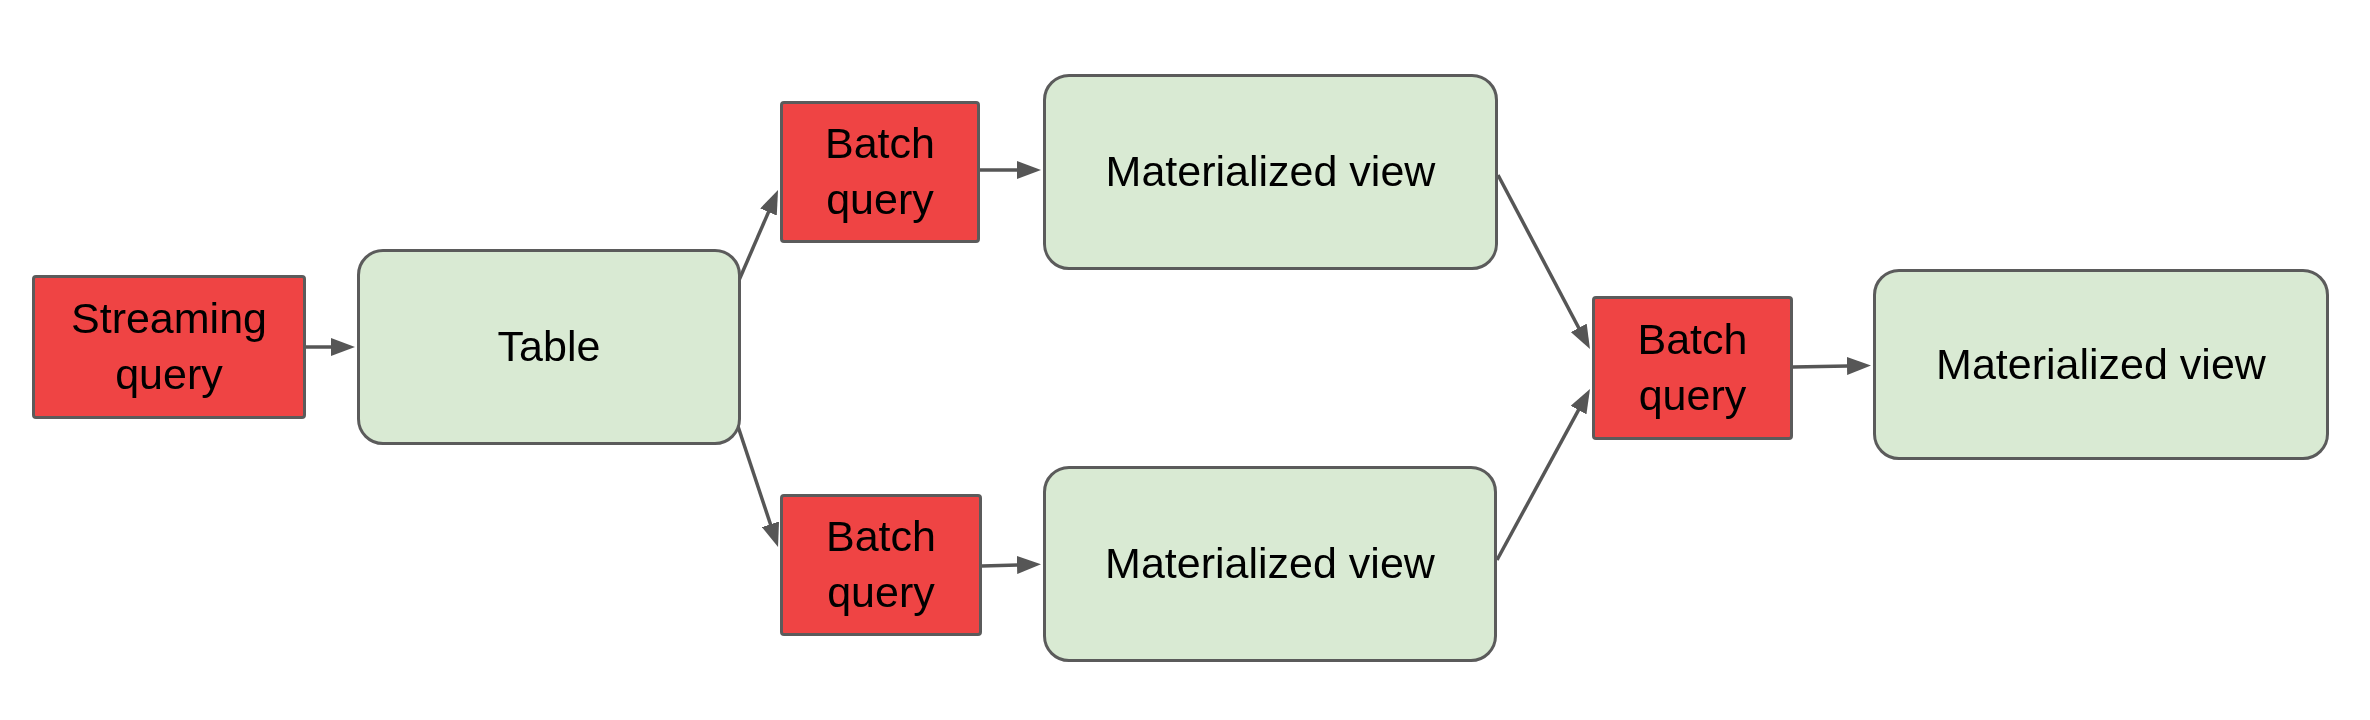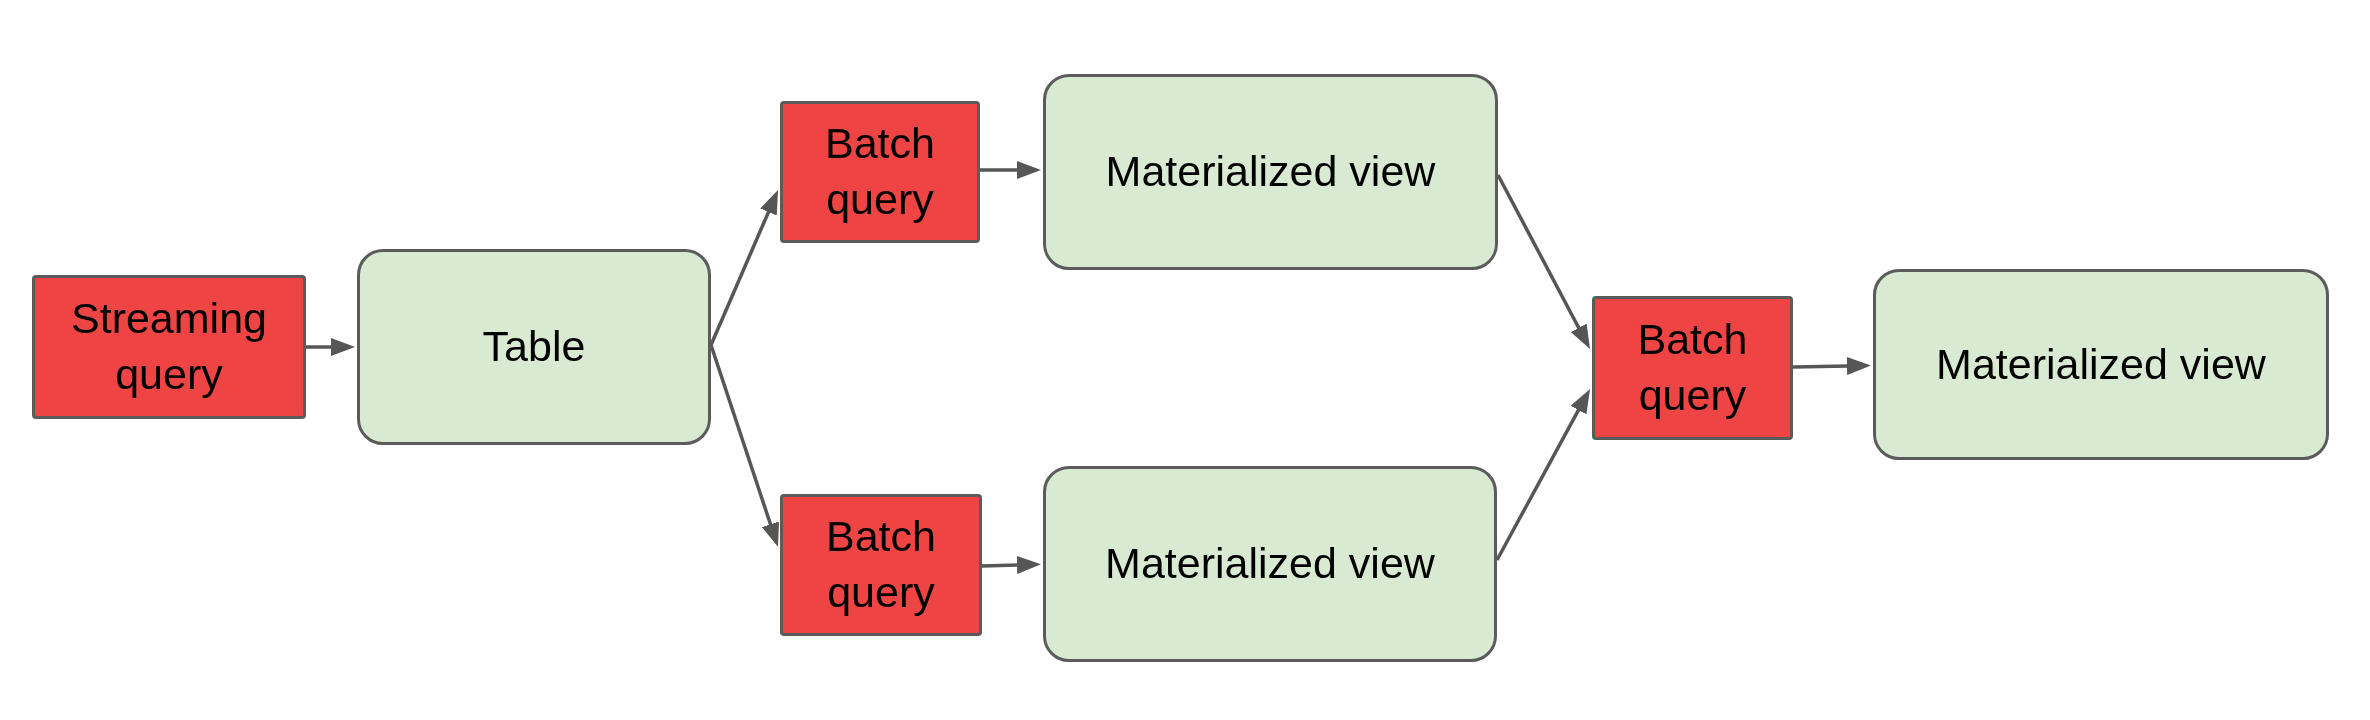--- a/index.html
+++ b/index.html
@@ -46,21 +46,21 @@
     border-radius: 4px;
   }
   .kind-data {
     background: #D9EAD3;
     border-radius: 26px;
   }
   .node .label { padding: 0 28px; }
 
   
   .n-streaming     { left: 32px;   top: 275px; width: 274px; height: 144px; }
-  .n-table         { left: 357px;  top: 249px; width: 354px; height: 196px; }
+  .n-table         { left: 357px;  top: 249px; width: 384px; height: 196px; }
   .n-batch-top     { left: 780px;  top: 101px; width: 200px; height: 142px; }
   .n-mv-top        { left: 1043px; top: 74px;  width: 455px; height: 196px; }
   .n-batch-bottom  { left: 780px;  top: 494px; width: 202px; height: 142px; }
   .n-mv-bottom     { left: 1043px; top: 466px; width: 454px; height: 196px; }
   .n-batch-right   { left: 1592px; top: 296px; width: 201px; height: 144px; }
   .n-mv-right      { left: 1873px; top: 269px; width: 456px; height: 191px; }
 </style>
 </head>
 <body>
 

